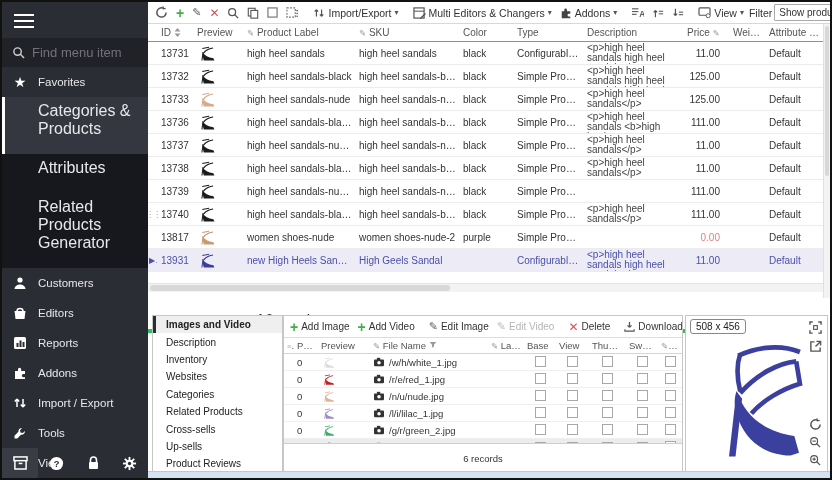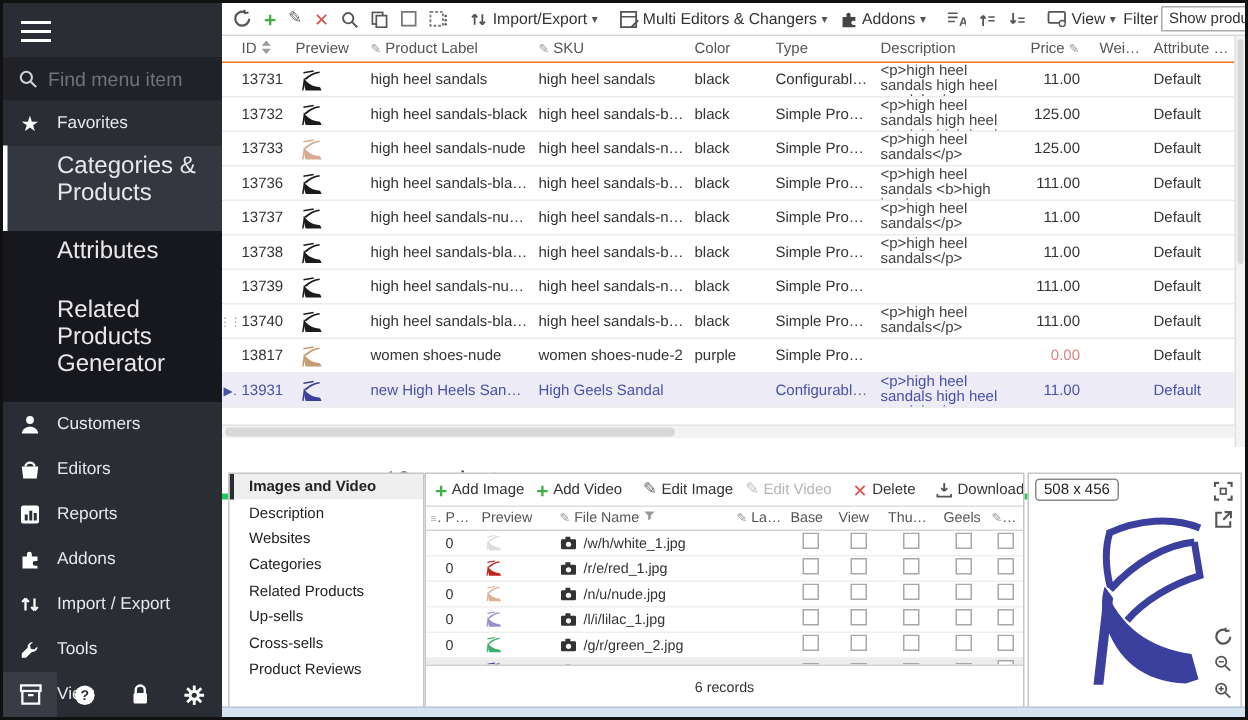--- a/index.html
+++ b/index.html
@@ -552,25 +552,26 @@
         <div class="thumb"></div>
       </div>
     <div class="gstatus">
         <span>10 products</span>
       </div>
     <div class="splitter">⋮⋮</div>
 
     <div class="tabsbox" id="detail-tabs">
         <div class="tab active">Images and Video</div>
         <div class="tab">Description</div>
+        <div class="tab">Inventory</div>
         <div class="tab">Websites</div>
         <div class="tab">Categories</div>
         <div class="tab">Related Products</div>
+        <div class="tab">Cross-sells</div>
         <div class="tab">Up-sells</div>
-        <div class="tab">Cross-sells</div>
         <div class="tab">Product Reviews</div>
       </div>
 
     <div class="mediabox">
       <div class="mtoolbar">
         <span class="tbtn">
             <span class="plus">+</span>
             <span>Add Image</span>
           </span>
         <span class="tbtn">
@@ -607,21 +608,21 @@
             <div class="cell"><span style="color:#aaa;font-size:7px;">≡</span></div>
             <div class="cell"><span>Pr</span> <span style="color:#999;font-size:8.5px;">✎</span></div>
             <div class="cell"><span>Preview</span></div>
             <div class="cell"><span style="color:#999;font-size:8.5px;">✎</span> <span>File Name</span> <svg width="8" height="8" viewBox="0 0 13 12">
                 <path d="M1 1 L12 1 L8 5.5 L8 9 L5 10.5 L5 5.5 Z" fill="#999"></path>
               </svg></div>
             <div class="cell"><span style="color:#999;font-size:8.5px;">✎</span> <span>Label</span></div>
             <div class="cell"><span>Base</span></div>
             <div class="cell"><span>View</span></div>
             <div class="cell"><span>Thumbna</span></div>
-            <div class="cell"><span>Geels</span></div>
+            <div class="cell"><span>Swatch</span></div>
             <div class="cell"><span style="color:#999;font-size:8.5px;">✎</span> <span>Exclude</span></div>
           </div>
           <div class="mrow">
     <div class="cell marker"></div>
     <div class="cell">0</div>
     <div class="cell"><svg viewBox="0 0 100 100" width="15" height="15">
     <g fill="#dcdcdc">
       <path d="M22 92 L27 92 L33 55 L28 50 Z"></path>
       <path d="M28 50 C38 68 56 78 82 81 L87 92 L34 92 C30 80 27 64 28 50 Z"></path>
       <path d="M30 52 C44 38 62 30 80 28 L81 33 C64 35 48 43 36 56 Z"></path>

